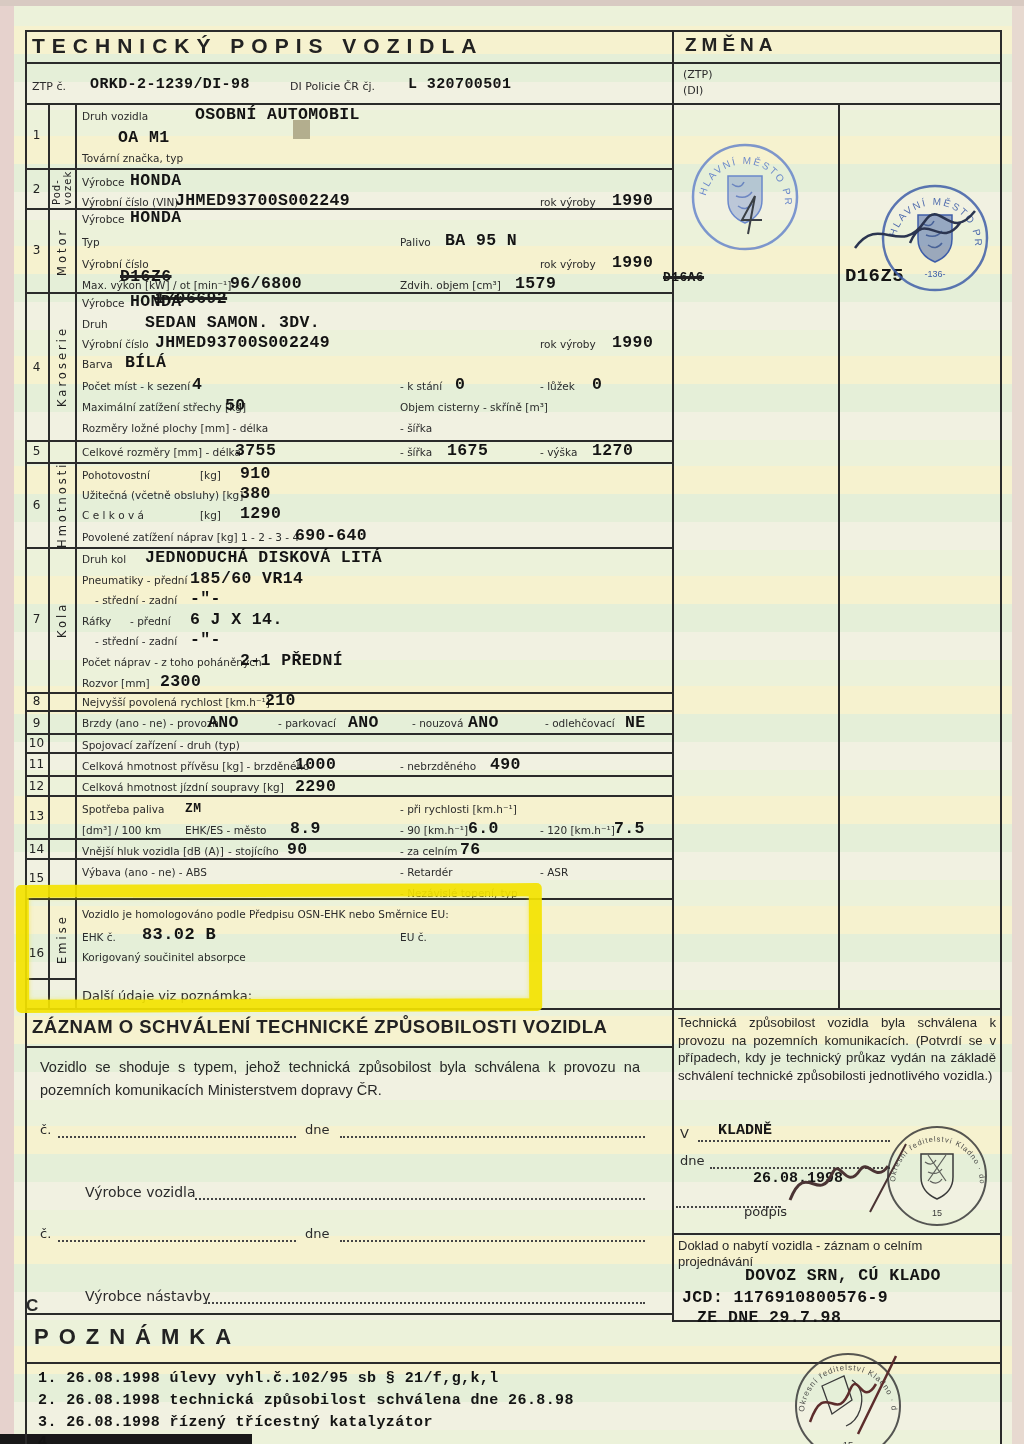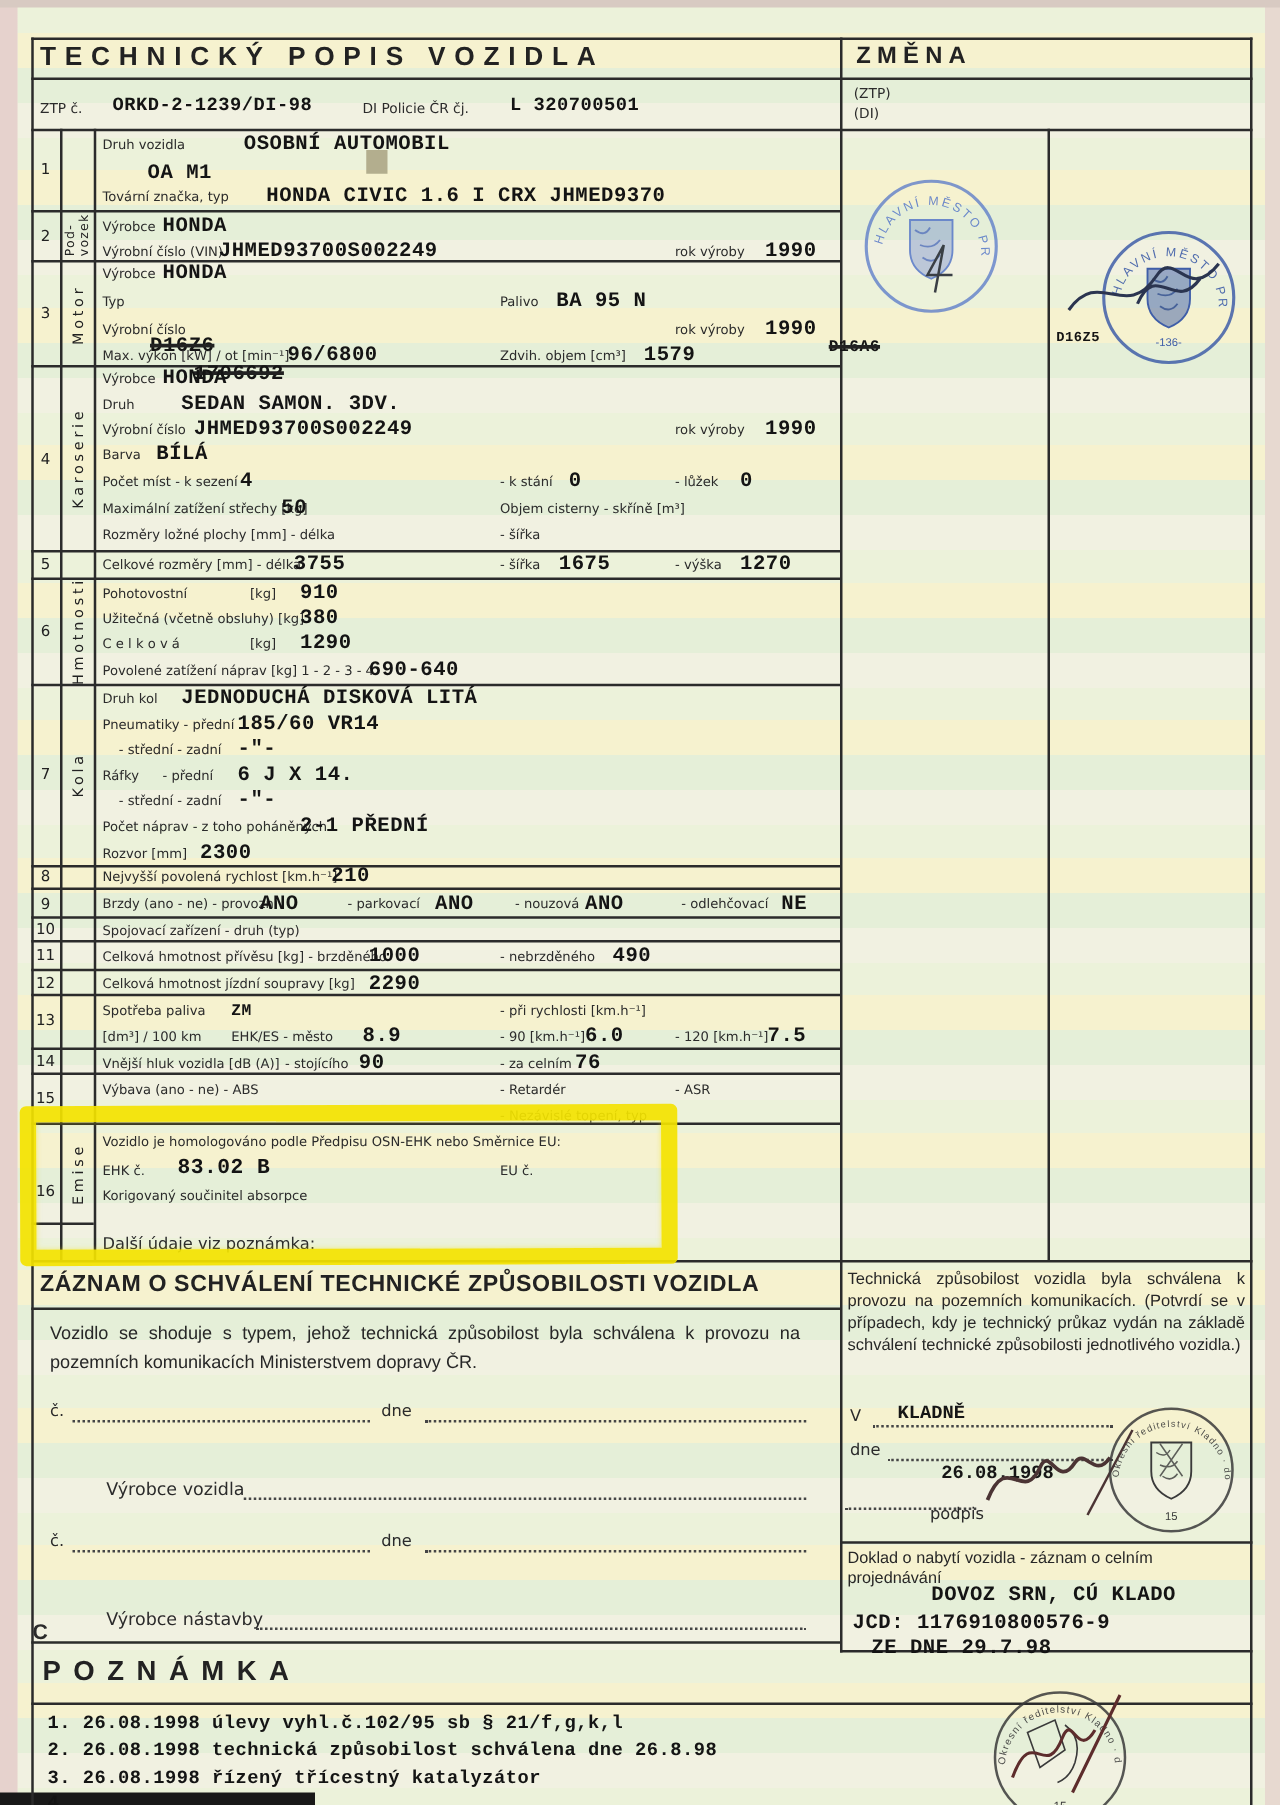--- a/index.html
+++ b/index.html
@@ -106,21 +106,20 @@
   <div class="vlab" style="top:298px;height:138px;">Karoserie</div>
   <div class="vlab" style="top:466px;height:78px;">Hmotnosti</div>
   <div class="vlab" style="top:552px;height:136px;">Kola</div>
   <div class="vlab" style="top:902px;height:74px;">Emise</div>
 
   <span class="lb" style="left:82px;top:110px;">Druh vozidla</span>
   <span class="tv lg" style="left:195px;top:105px;">OSOBNÍ AUTOMOBIL</span>
   <div class="blob" style="left:293px;top:120px;width:17px;height:19px;background:#b3ae8e;"></div>
   <span class="tv lg" style="left:118px;top:128px;">OA  M1</span>
   <span class="lb" style="left:82px;top:152px;">Tovární značka, typ</span>
-  <span class="tv lg" style="left:213px;top:147px;">HONDA CIVIC 1.6 I CRX JHMED9370</span>
 
   <span class="lb" style="left:82px;top:176px;">Výrobce</span>
   <span class="tv lg" style="left:130px;top:171px;">HONDA</span>
   <span class="lb" style="left:82px;top:196px;">Výrobní číslo (VIN)</span>
   <span class="tv lg" style="left:175px;top:191px;">JHMED93700S002249</span>
   <span class="lb" style="left:540px;top:196px;">rok výroby</span>
   <span class="tv lg" style="left:612px;top:191px;">1990</span>
 
   <span class="lb" style="left:82px;top:213px;">Výrobce</span>
   <span class="tv lg" style="left:130px;top:208px;">HONDA</span>
@@ -232,21 +231,21 @@
 
   <span class="lb" style="left:82px;top:908px;">Vozidlo je homologováno podle Předpisu OSN-EHK nebo Směrnice EU:</span>
   <span class="lb" style="left:82px;top:931px;">EHK č.</span>
   <span class="tv xl" style="left:142px;top:925px;">83.02 B</span>
   <span class="lb" style="left:400px;top:931px;">EU č.</span>
   <span class="lb" style="left:82px;top:951px;">Korigovaný součinitel absorpce</span>
   <span class="lb md" style="left:82px;top:988px;">Další údaje viz poznámka:</span>
   <div class="hilite"></div>
 
   <span class="tv sm strike" style="left:663px;top:234px;font-size:13px;">D16A6</span>
-  <span class="tv sm" style="left:845px;top:233px;font-size:11px;margin-top:32px;">D16Z5</span>
+  <span class="tv sm" style="left:845px;top:233px;font-size:19px;margin-top:32px;">D16Z5</span>
 
   <svg style="left:690px;top:142px;" width="110" height="110" viewBox="0 0 110 110">
     <defs>
         <path id="arcA" d="M 15 62 A 40 40 0 1 1 95 62"></path>
       </defs>
     <circle cx="55" cy="55" r="52" fill="none" stroke="#5577c8" stroke-width="2.5" opacity=".75"></circle>
     <text font-size="10" letter-spacing="2" fill="#5577c8" opacity=".85" font-family="Liberation Sans, sans-serif">
       <textPath href="#arcA" startOffset="8">HLAVNÍ MĚSTO PRAHA</textPath>
     </text>
     <path d="M38 34 h34 v24 q0 16 -17 23 q-17 -7 -17 -23 z" fill="rgba(85,119,200,.4)" stroke="#5577c8" stroke-width="1.5" opacity=".85"></path>

